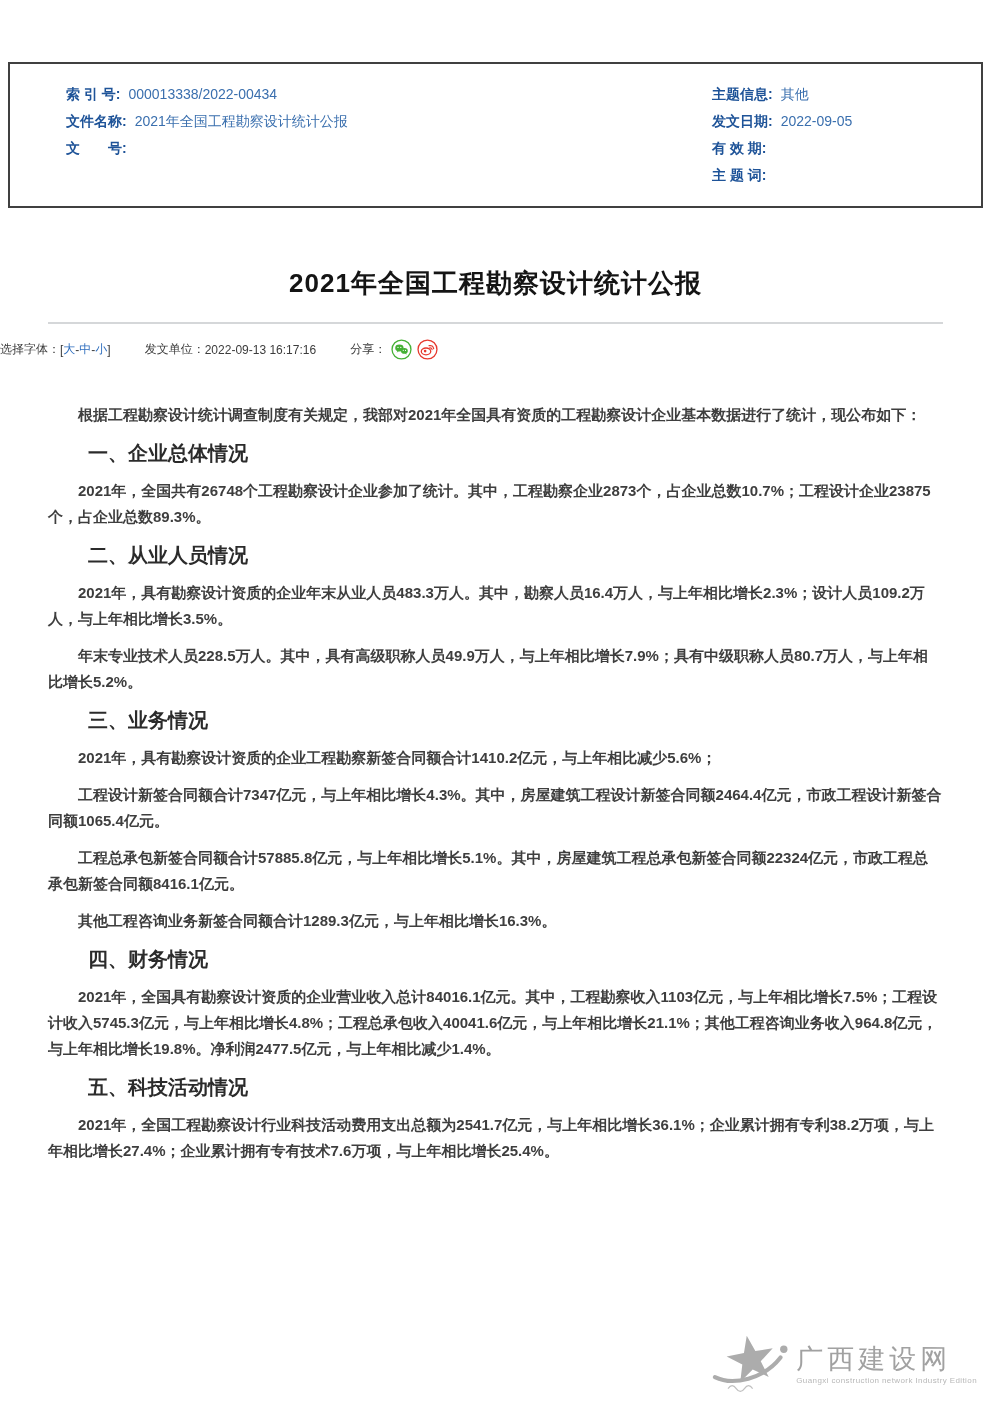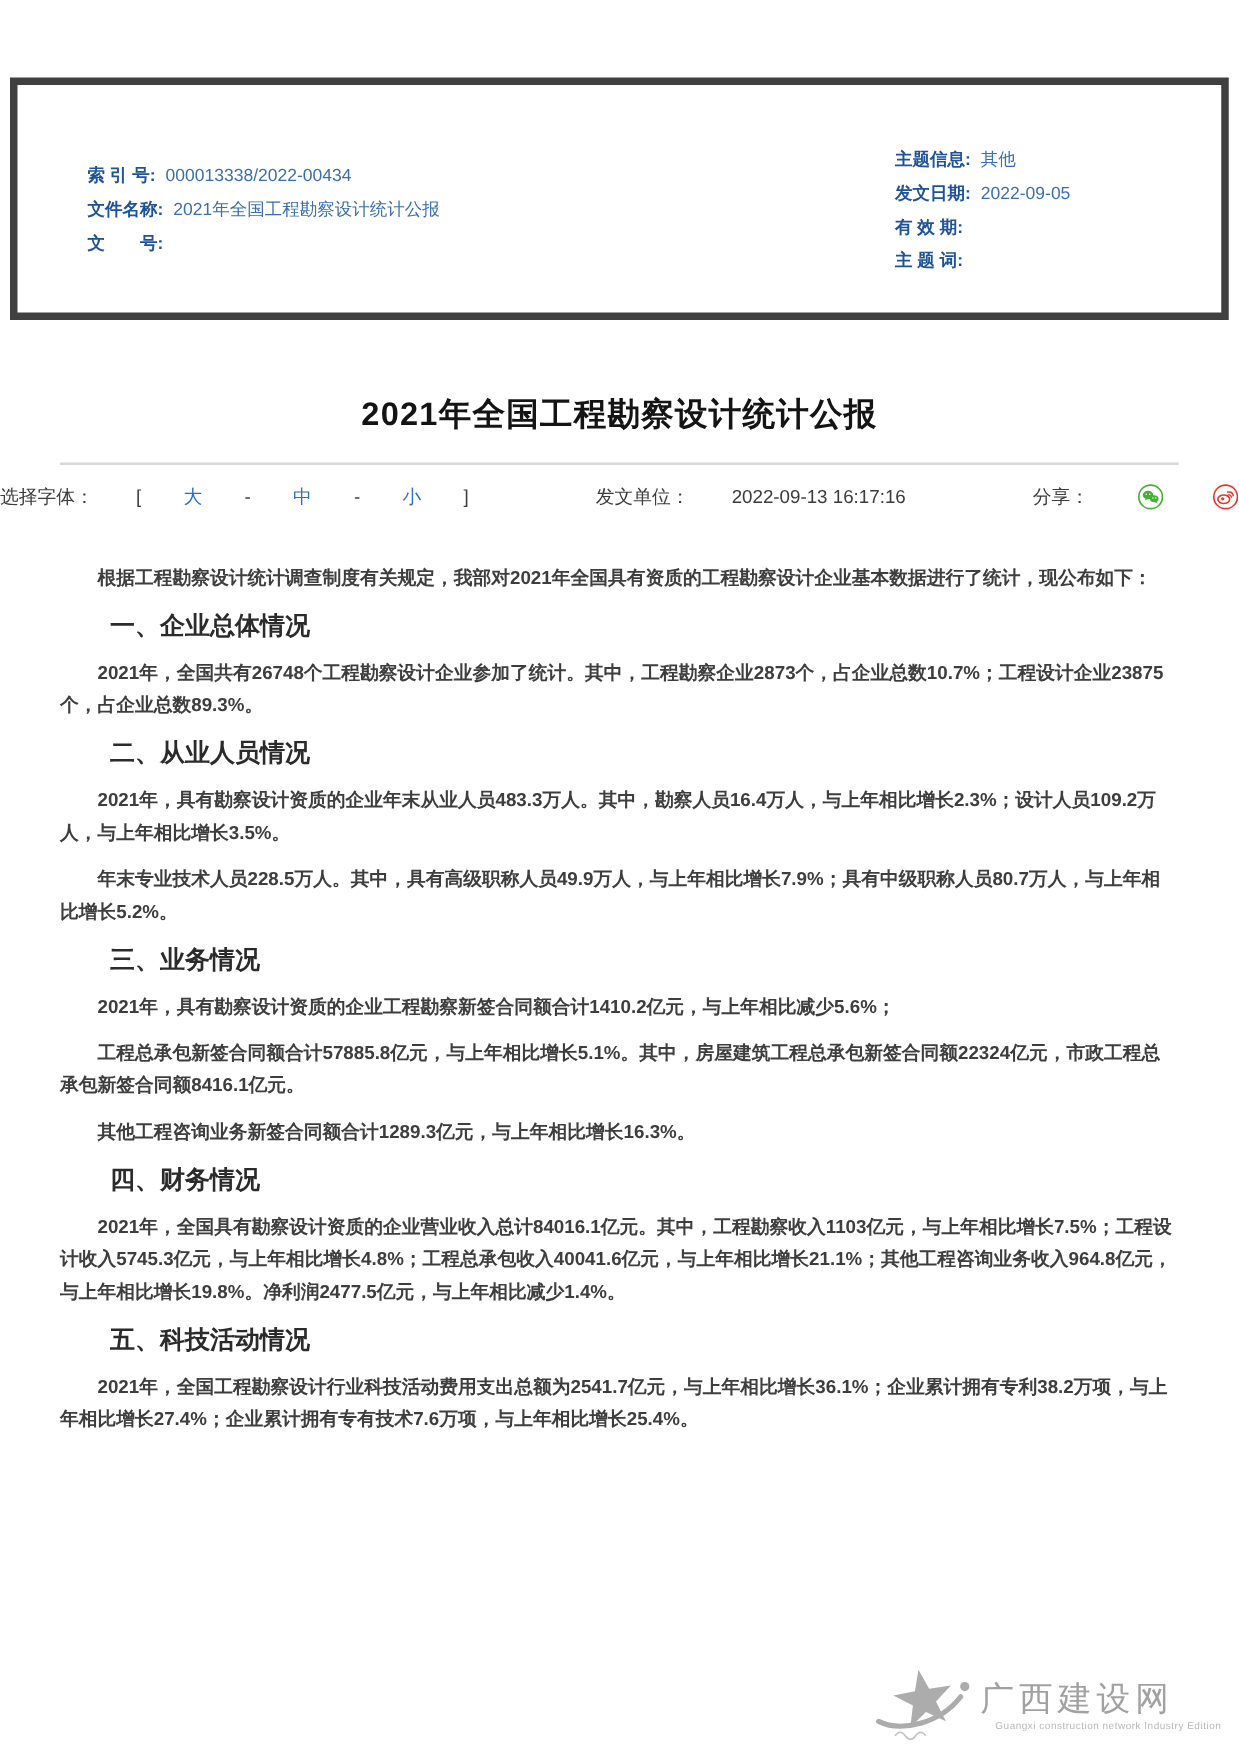--- a/index.html
+++ b/index.html
@@ -1,48 +1,48 @@
 <!DOCTYPE html>
 <html><head>
 <meta charset="utf-8">
 <style>
   html,body{margin:0;padding:0;background:#ffffff;}
   body{font-family:"Liberation Sans","DejaVu Sans",sans-serif;}
   .page{position:relative;width:991px;height:1401px;background:#fff;overflow:hidden;margin:0 auto;}
 
   
-  .doc-box{box-sizing:border-box;margin:62px 8px 0 8px;height:194px;border:6px solid #404040;
-           display:flex;padding-top:17px;align-items:center;}
+  .doc-box{box-sizing:border-box;margin:62px 8px 0 8px;height:146px;border:2px solid #404040;
+           display:flex;padding-top:17px;}
   .col-left{width:646px;padding-left:56px;box-sizing:content-box;}
   .col-right{flex:1;}
   .field-row{height:27px;line-height:27px;font-size:14px;white-space:nowrap;}
   .field-label{font-weight:bold;color:#1e5398;margin-right:8px;}
   .field-value{color:#3a6fae;}
 
   
   .article-title{margin-top:58px;text-align:center;font-size:26px;font-weight:bold;color:#141414;letter-spacing:1px;}
   .divider{margin:21px 48px 0 48px;border-top:2px solid #d5d7d9;height:0;}
 
-  .meta-row{margin-top:15px;display:flex;justify-content:space-between;align-items:center;
-            font-size:15px;color:#3c3c3c;}
+  .meta-row{margin-top:15px;display:flex;justify-content:flex-start;align-items:center;
+            font-size:12px;color:#3c3c3c;}
   .meta-row .gap-lg{display:inline-block;width:34px;}
   .font-link{color:#2f6ebe;cursor:pointer;}
   .bracket{color:#3c3c3c;}
   .share-icon{display:inline-block;vertical-align:middle;margin-left:5px;cursor:pointer;line-height:0;}
 
   
   .content{margin:42px 48px 0 48px;font-size:15px;color:#3e3e3e;}
   .content p{margin:11px 0;line-height:26px;text-indent:2em;font-weight:bold;}
   .content h3{margin:12px 0;line-height:26px;text-indent:2em;font-size:20px;font-weight:bold;color:#2b2b2b;}
 
   
   .watermark{position:absolute;right:14px;bottom:4px;display:flex;align-items:center;opacity:.95;}
   .wm-text{display:flex;flex-direction:column;margin-left:4px;}
   .wm-cn{font-family:Liberation Serif, serif;font-size:27px;color:#9d9d9d;letter-spacing:4px;line-height:30px;}
-  .wm-en{font-size:8px;color:#b4b4b4;letter-spacing:.4px;margin-top:2px;margin-left:12px;}
+  .wm-en{font-size:8px;color:#b4b4b4;letter-spacing:.4px;margin-top:2px;}
 </style>
 </head>
 <body>
 
 <div class="page">
 
   <div class="doc-box">
     <div class="col-left">
       <div class="field-row">
         <span class="field-label">索 引 号:</span><span class="field-value">000013338/2022-00434</span>
@@ -116,20 +116,21 @@
 
     <h3>一、企业总体情况</h3>
     <p>2021年，全国共有26748个工程勘察设计企业参加了统计。其中，工程勘察企业2873个，占企业总数10.7%；工程设计企业23875个，占企业总数89.3%。</p>
 
     <h3>二、从业人员情况</h3>
     <p>2021年，具有勘察设计资质的企业年末从业人员483.3万人。其中，勘察人员16.4万人，与上年相比增长2.3%；设计人员109.2万人，与上年相比增长3.5%。</p>
     <p>年末专业技术人员228.5万人。其中，具有高级职称人员49.9万人，与上年相比增长7.9%；具有中级职称人员80.7万人，与上年相比增长5.2%。</p>
 
     <h3>三、业务情况</h3>
     <p>2021年，具有勘察设计资质的企业工程勘察新签合同额合计1410.2亿元，与上年相比减少5.6%；</p>
+    <p>工程设计新签合同额合计7347亿元，与上年相比增长4.3%。其中，房屋建筑工程设计新签合同额2464.4亿元，市政工程设计新签合同额1065.4亿元。</p>
     <p>工程总承包新签合同额合计57885.8亿元，与上年相比增长5.1%。其中，房屋建筑工程总承包新签合同额22324亿元，市政工程总承包新签合同额8416.1亿元。</p>
     <p>其他工程咨询业务新签合同额合计1289.3亿元，与上年相比增长16.3%。</p>
 
     <h3>四、财务情况</h3>
     <p>2021年，全国具有勘察设计资质的企业营业收入总计84016.1亿元。其中，工程勘察收入1103亿元，与上年相比增长7.5%；工程设计收入5745.3亿元，与上年相比增长4.8%；工程总承包收入40041.6亿元，与上年相比增长21.1%；其他工程咨询业务收入964.8亿元，与上年相比增长19.8%。净利润2477.5亿元，与上年相比减少1.4%。</p>
 
     <h3>五、科技活动情况</h3>
     <p>2021年，全国工程勘察设计行业科技活动费用支出总额为2541.7亿元，与上年相比增长36.1%；企业累计拥有专利38.2万项，与上年相比增长27.4%；企业累计拥有专有技术7.6万项，与上年相比增长25.4%。</p>
   </div>
 

